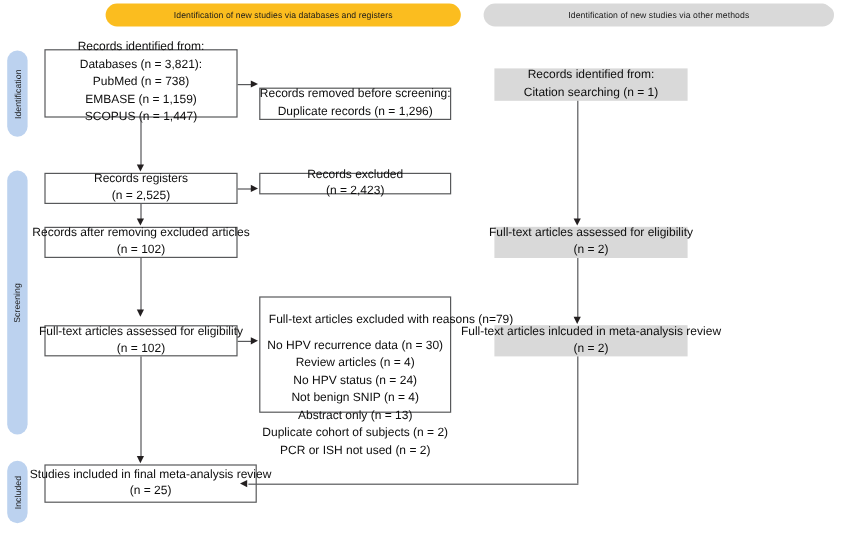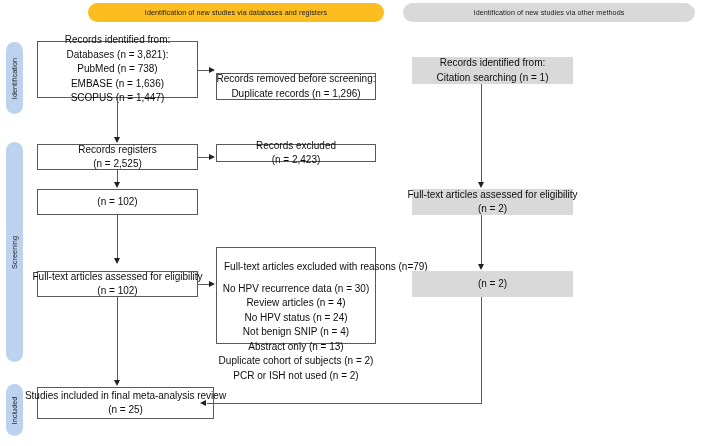--- a/index.html
+++ b/index.html
@@ -157,40 +157,41 @@
     <span>Screening</span>
   </div>
   <div class="band band-included">
     <span>Included</span>
   </div>
 
   <div class="box outlined b-identified">
     <span class="line">Records identified from:</span>
     <span class="line">Databases (n = 3,821):</span>
     <span class="line">PubMed (n = 738)</span>
-    <span class="line">EMBASE (n = 1,636)</span>
+    <span class="line">EMBASE (n = 1,159)</span>
     <span class="line">SCOPUS (n = 1,447)</span>
   </div>
 
   <div class="box outlined b-removed">
     <span class="line">Records removed before screening:</span>
     <span class="line">Duplicate records (n = 1,296)</span>
   </div>
 
   <div class="box outlined b-screened">
     <span class="line">Records registers</span>
     <span class="line">(n = 2,525)</span>
   </div>
 
   <div class="box outlined b-excluded">
     <span class="line">Records excluded</span>
     <span class="line">(n = 2,423)</span>
   </div>
 
   <div class="box outlined b-afterremoving">
+    <span class="line">Records after removing excluded articles</span>
     <span class="line">(n = 102)</span>
   </div>
 
   <div class="box outlined b-assessed">
     <span class="line">Full-text articles assessed for eligibility</span>
     <span class="line">(n = 102)</span>
   </div>
 
   <div class="box outlined b-reasons">
     <span class="line title">Full-text articles excluded with reasons (n=79)</span>
@@ -212,20 +213,21 @@
     <span class="line">Records identified from:</span>
     <span class="line">Citation searching (n = 1)</span>
   </div>
 
   <div class="box filled b-fulltext-elig">
     <span class="line">Full-text articles assessed for eligibility</span>
     <span class="line">(n = 2)</span>
   </div>
 
   <div class="box filled b-fulltext-incl">
+    <span class="line">Full-text articles inlcuded in meta-analysis review</span>
     <span class="line">(n = 2)</span>
   </div>
 
   <div class="conn h" style="left:198px; top:70px; width:12px;"></div>
   <div class="arrowhead arrow-right" style="left:209px; top:66.5px;"></div>
 
   <div class="conn v" style="left:117px; top:98px; height:40px;"></div>
   <div class="arrowhead arrow-down" style="left:114px; top:137px;"></div>
 
   <div class="conn h" style="left:198px; top:157px; width:12px;"></div>

